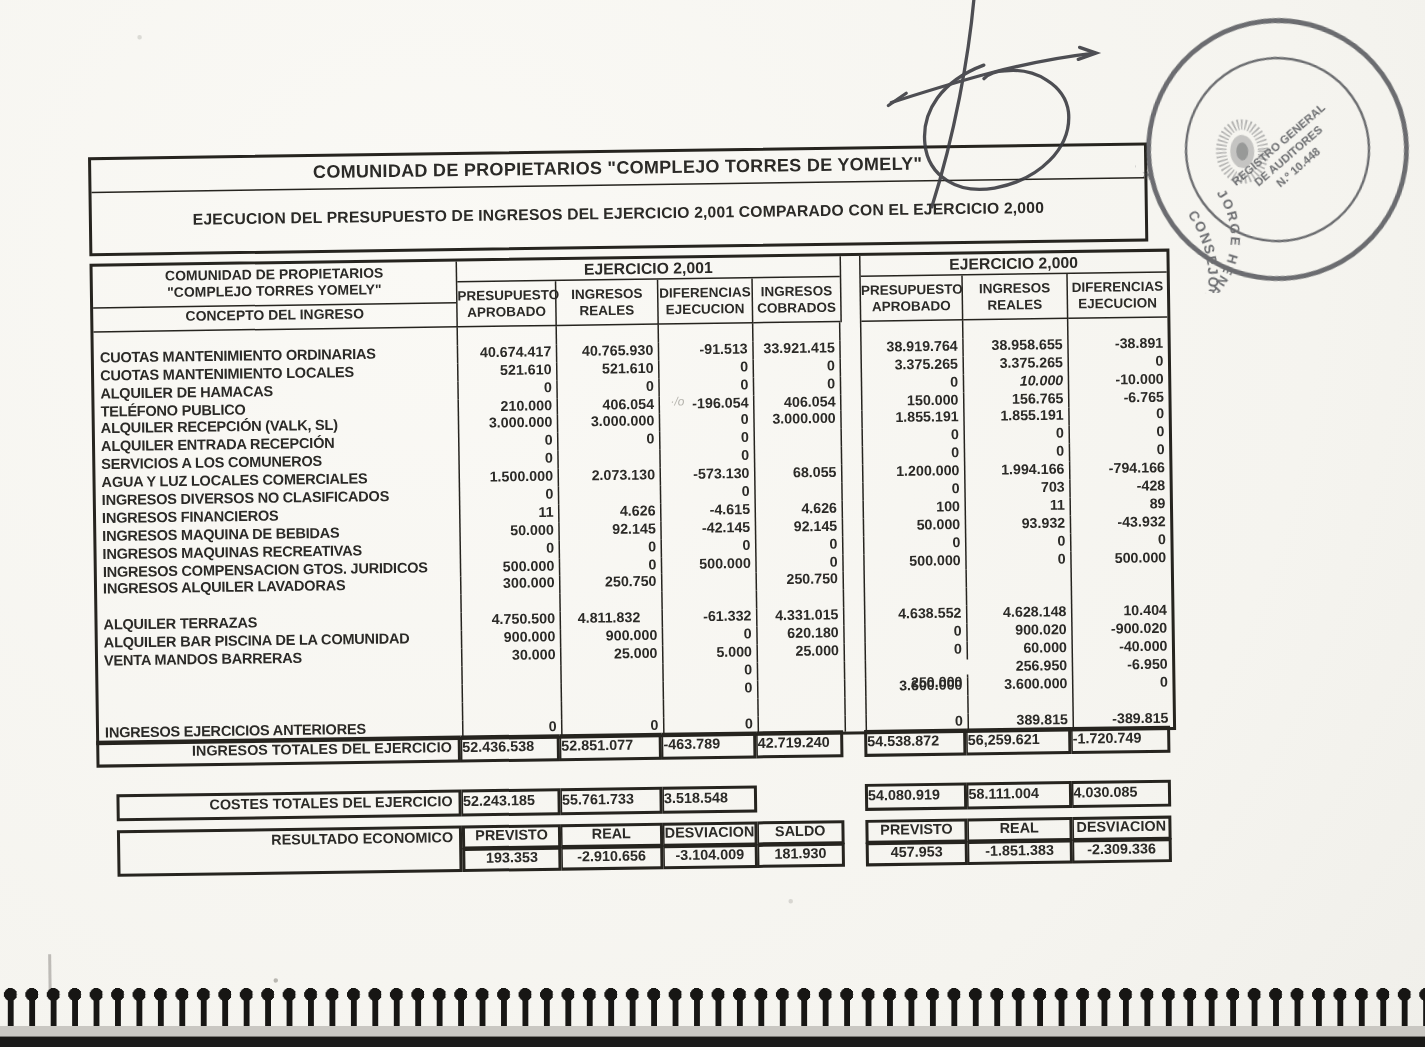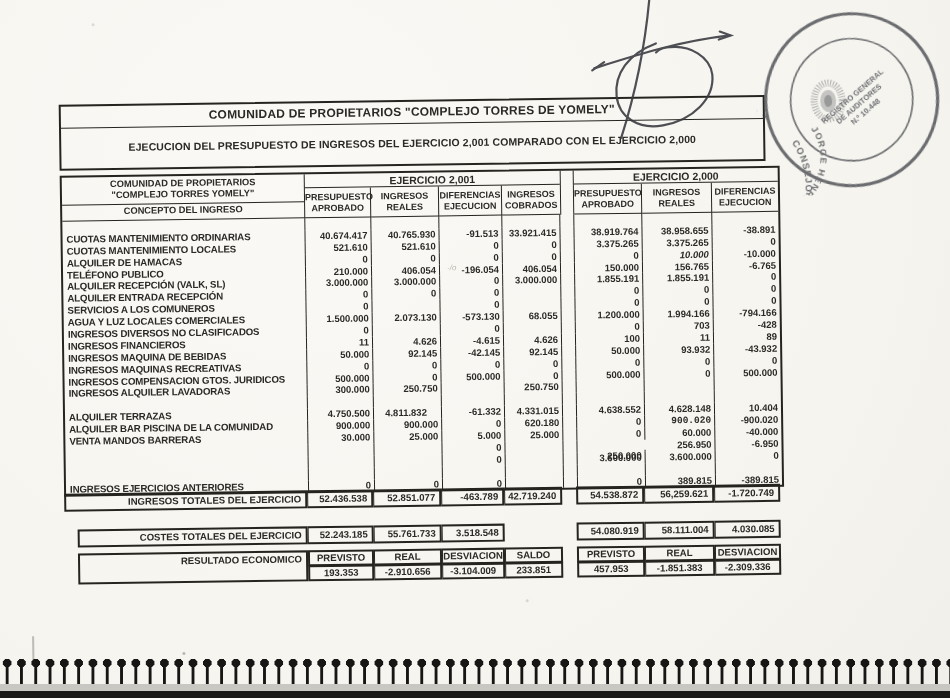--- a/index.html
+++ b/index.html
@@ -47,21 +47,21 @@
   .bcell.c4{border-right:1.8px solid #26241f;}
   .bcell.c5{border-right:1.8px solid #26241f;}
   .bcell.c1,.bcell.c2,.bcell.c3{border-right:1.4px solid #26241f;}
   .bcell.c6,.bcell.c7{border-right:1.4px solid #26241f;}
 
   
   .boxrow{position:absolute;display:flex;}
   .bx{border:2px solid #26241f;box-sizing:border-box;height:18px;line-height:14px;
       font-size:9.6px;font-weight:700;color:#2b2a27;white-space:nowrap;}
   .bx.lab{text-align:right;padding-right:4px;}
-  .bx.val{text-align:right;padding-right:4px;}
+  .bx.val{text-align:right;padding-right:22px;}
   .bx.ctr{text-align:center;padding:0;}
   .nogap{border-left-width:1.4px;}
   .totals-row{left:62px;top:488px;}
   .costes-row{left:75px;top:524px;}
   .res-label{position:absolute;left:75px;top:548px;width:230px;height:31px;
              border:2px solid #26241f;box-sizing:border-box;text-align:right;
              padding-right:4px;font-size:9.6px;font-weight:700;line-height:14px;color:#2b2a27;}
   .res-head{left:305px;top:548px;}
   .res-vals{left:305px;top:563px;}
   .res-head .bx,.res-vals .bx{height:16px;line-height:12.5px;}
@@ -293,21 +293,21 @@
         <div class="bcell c6 num" style="grid-area: 19 / 7;">4.638.552</div>
         <div class="bcell c7 num" style="grid-area: 19 / 8;">4.628.148</div>
         <div class="bcell c8 num" style="grid-area: 19 / 9;">10.404</div>
         <div class="bcell c0 concept" style="grid-area: 20 / 1;">ALQUILER BAR PISCINA DE LA COMUNIDAD</div>
         <div class="bcell c1 num" style="grid-area: 20 / 2;">900.000</div>
         <div class="bcell c2 num" style="grid-area: 20 / 3;">900.000</div>
         <div class="bcell c3 num" style="grid-area: 20 / 4;">0</div>
         <div class="bcell c4 num" style="grid-area: 20 / 5;">620.180</div>
         <div class="bcell c5" style="grid-area: 20 / 6;"></div>
         <div class="bcell c6 num" style="grid-area: 20 / 7;">0</div>
-        <div class="bcell c7 num" style="grid-area: 20 / 8; font-family: Liberation Mono, monospace;">900.020</div>
+        <div class="bcell c7 num" style="grid-area: 20 / 8;">900.020</div>
         <div class="bcell c8 num" style="grid-area: 20 / 9;">-900.020</div>
         <div class="bcell c0 concept" style="grid-area: 21 / 1;">VENTA MANDOS BARRERAS</div>
         <div class="bcell c1 num" style="grid-area: 21 / 2;">30.000</div>
         <div class="bcell c2 num" style="grid-area: 21 / 3;">25.000</div>
         <div class="bcell c3 num" style="grid-area: 21 / 4;">5.000</div>
         <div class="bcell c4 num" style="grid-area: 21 / 5;">25.000</div>
         <div class="bcell c5" style="grid-area: 21 / 6;"></div>
         <div class="bcell c6 num" style="grid-area: 21 / 7;">0</div>
         <div class="bcell c7 num" style="grid-area: 21 / 8;">60.000</div>
         <div class="bcell c8 num" style="grid-area: 21 / 9;">-40.000</div>
@@ -380,21 +380,21 @@
       <div class="bx ctr nogap" style="width:58px">SALDO</div>
       <div class="bx spacer" style="width:14px;border:none"></div>
       <div class="bx ctr" style="width:68px">PREVISTO</div>
       <div class="bx ctr nogap" style="width:70px">REAL</div>
       <div class="bx ctr nogap" style="width:66px">DESVIACION</div>
     </div>
     <div class="boxrow res-vals">
       <div class="bx ctr" style="width:66px">193.353</div>
       <div class="bx ctr nogap" style="width:68px">-2.910.656</div>
       <div class="bx ctr nogap" style="width:63px">-3.104.009</div>
-      <div class="bx ctr nogap" style="width:58px">233.851</div>
+      <div class="bx ctr nogap" style="width:58px">181.930</div>
       <div class="bx spacer" style="width:14px;border:none"></div>
       <div class="bx ctr" style="width:68px">457.953</div>
       <div class="bx ctr nogap" style="width:70px">-1.851.383</div>
       <div class="bx ctr nogap" style="width:66px">-2.309.336</div>
     </div>
 
     <div class="smudge">·/o</div>
     <div class="speck" style="left:178px;top:648px"></div>
     <div class="speck" style="left:522px;top:600px;opacity:.5"></div>
     <div class="speck" style="left:96px;top:18px;opacity:.45"></div>

